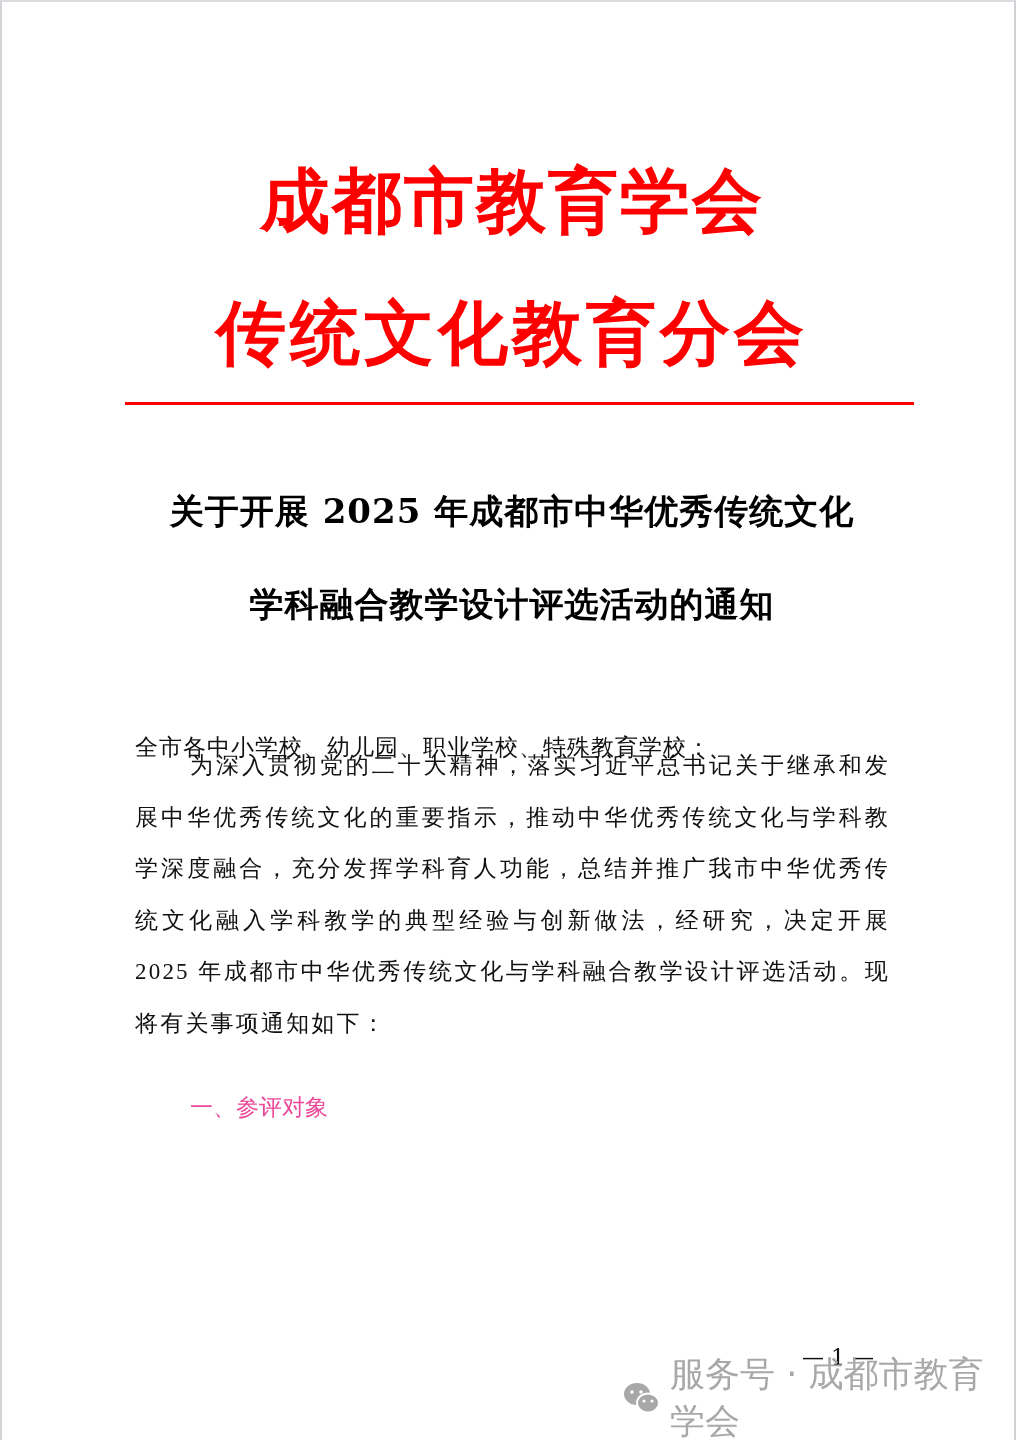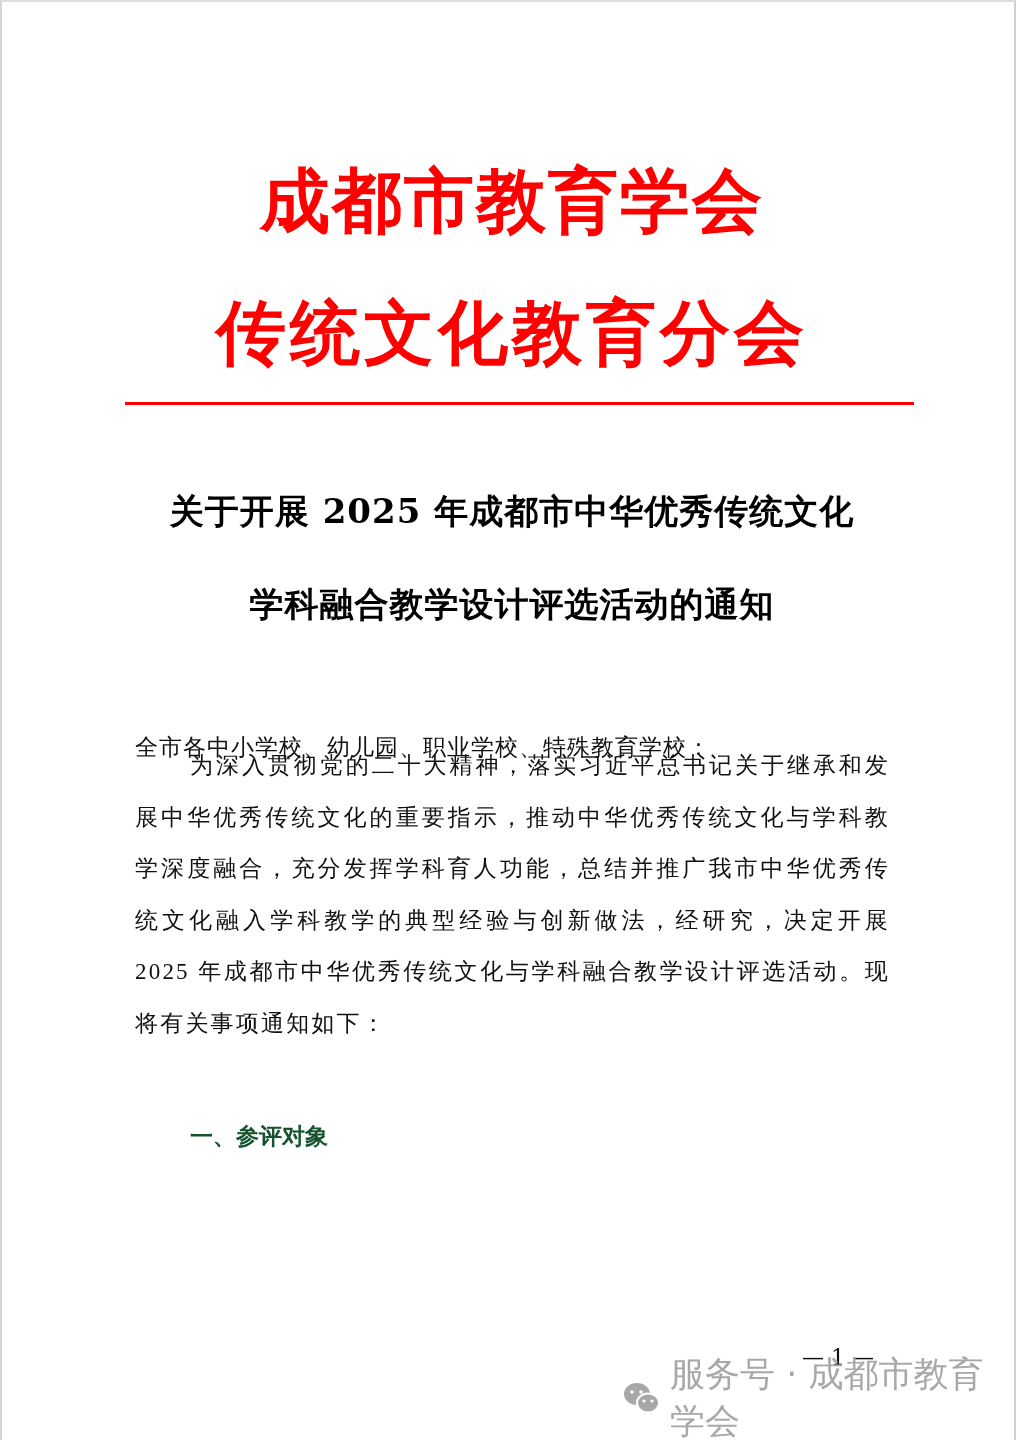--- a/index.html
+++ b/index.html
@@ -28,22 +28,22 @@
     .doc-title-2 { top: 585px; }
     .body-text {
       position: absolute; left: 133px; width: 755px;
       font-family: Liberation Serif, serif; font-size: 23px; color: #111;
       line-height: 51.5px; text-align: justify; text-align-last: left;
       letter-spacing: 2.2px;
     }
     .salutation { top: 720px; letter-spacing: 1px; }
     .para1 { top: 738px; text-indent: 55px; }
     .heading1 {
-      position: absolute; left: 188px; top: 1109px;
-      font-family: "DejaVu Sans", sans-serif; font-weight: bold; font-size: 23px; color: #14532d;
+      position: absolute; left: 188px; top: 1080px;
+      font-family: "DejaVu Sans", sans-serif; font-weight: normal; font-size: 23px; color: #ec4899;
       line-height: 51.5px;
     }
     .para2 { top: 1128px; text-indent: 55px; }
     .page-number {
       position: absolute; left: 800px; top: 1343px;
       font-family: "DejaVu Serif", serif; font-size: 22px; color: #111;
     }
     .watermark {
       position: absolute; left: 620px; top: 1376px; height: 40px;
       display: flex; align-items: center; gap: 8px;

